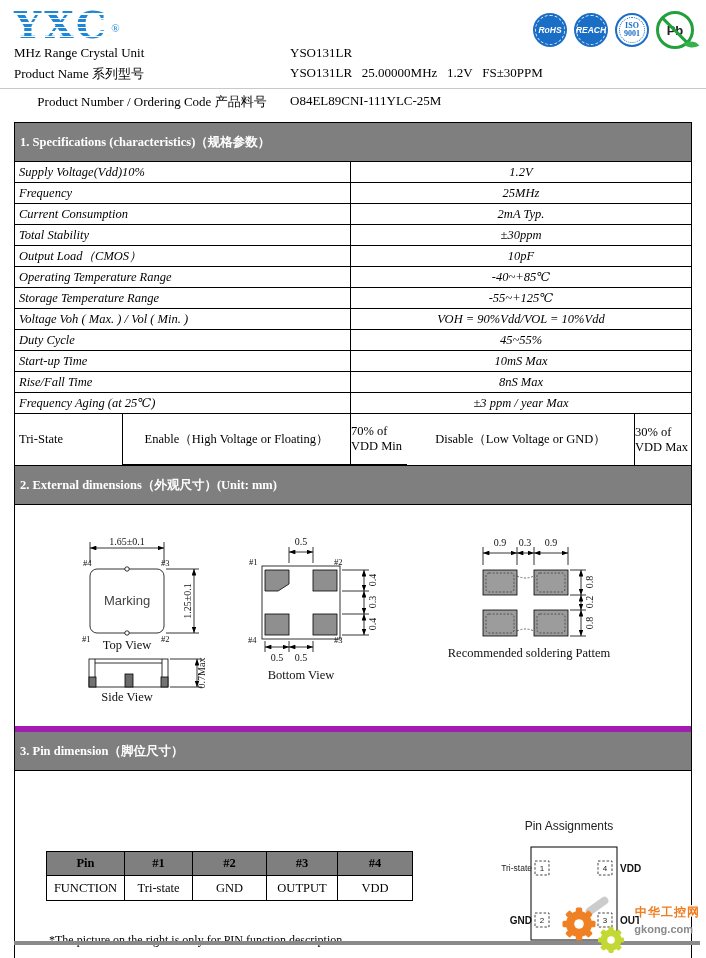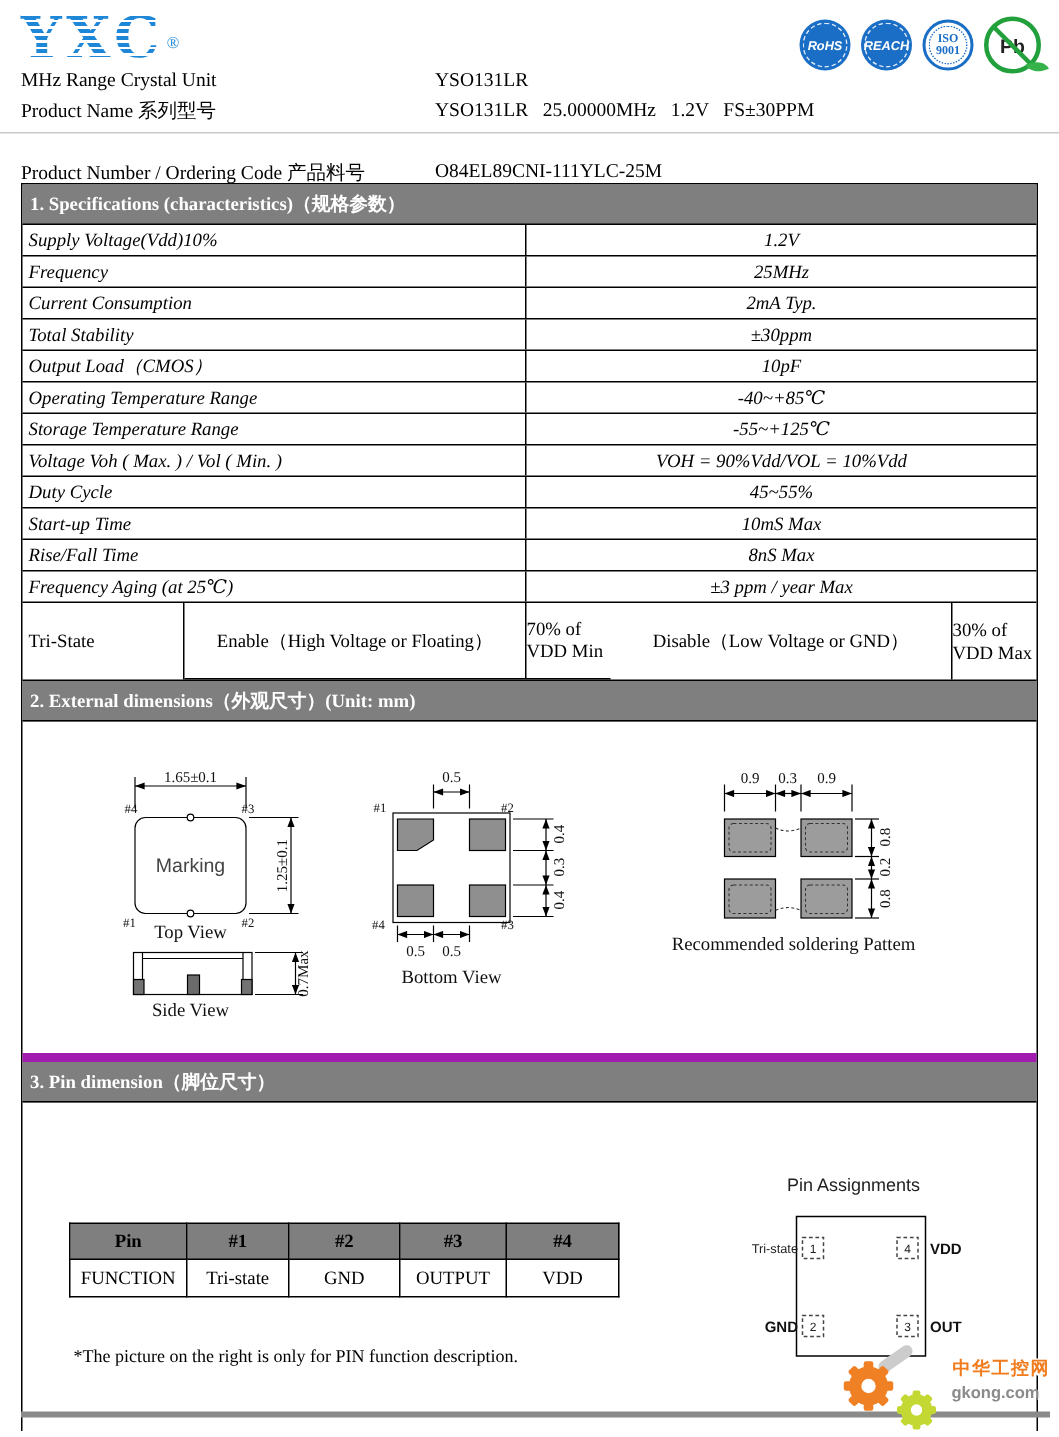--- a/index.html
+++ b/index.html
@@ -25,27 +25,27 @@
   .badge-iso::before { content:""; position:absolute; inset:2px; border:1px dotted #1a6ec5; border-radius:50%; }
   .badge-pb { width:38px; height:38px; background:#fff; border:3px solid #22a03c; color:#222;
     font-weight:bold; font-size:13px; overflow:visible; }
   .pb-slash { position:absolute; width:36px; height:3px; background:#22a03c; transform:rotate(45deg); border-radius:2px; }
   .pb-leaf { position:absolute; right:-7px; bottom:-3px; width:13px; height:9px; background:#35b24a;
     border-radius:0 100% 0 100%; transform:rotate(-25deg); }
 
   .info-row { position:absolute; left:14px; display:flex; font-size:13px; }
   .info-label { width:276px; flex:none; }
   .info-value { white-space:pre; }
-  .row1 { top:45px; } .row2 { top:65px; } .row3 { top:106px; }
+  .row1 { top:45px; } .row2 { top:65px; } .row3 { top:93px;text-align:center; }
   .hair-line { position:absolute; left:0; top:88px; width:706px; height:1px; background:#c9c9c9; }
 
   
   .doc { position:absolute; left:14px; top:122px; width:678px;
     border:1.5px solid #000; border-bottom:none; background:#fff; }
-  .sec-header { height:27px; background:#7f7f7f; color:#fff; font-weight:bold; font-size:12.5px;
+  .sec-header { height:39px; background:#7f7f7f; color:#fff; font-weight:bold; font-size:12.5px;
     display:flex; align-items:center; padding-left:5px; border-bottom:1px solid #000; }
   .spec-row { display:flex; height:21px; border-bottom:1px solid #000; font-size:12.5px;font-style:italic; }
   .spec-label { width:336px; flex:none; border-right:1px solid #000; display:flex; align-items:center; padding-left:4px; }
   .spec-value { flex:1; display:flex; align-items:center; justify-content:center; }
 
   .tri { display:flex; height:52px; border-bottom:1px solid #000; font-size:12.5px; }
   .tri-a { width:108px; flex:none; border-right:1px solid #000; display:flex; align-items:center; padding-left:4px; }
   .tri-bc { flex:1; display:flex; }
   .tri-row { display:flex; flex:1; }
   .tri-row:first-child { border-bottom:1px solid #000; }

